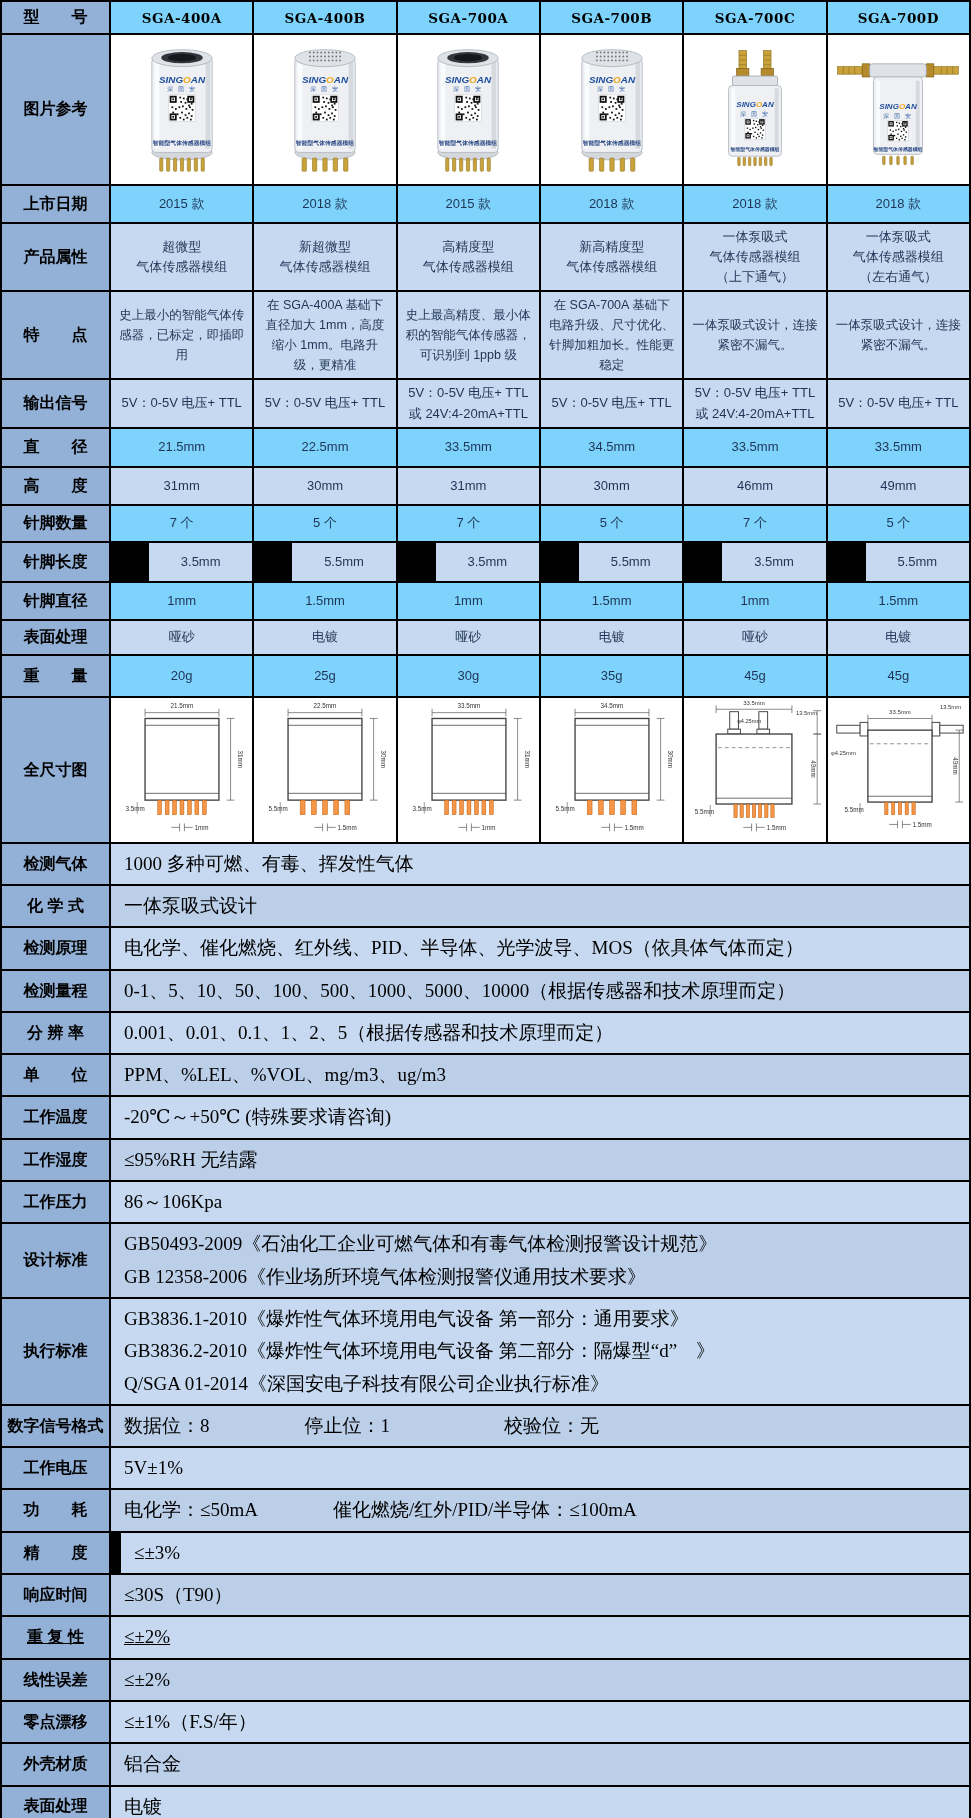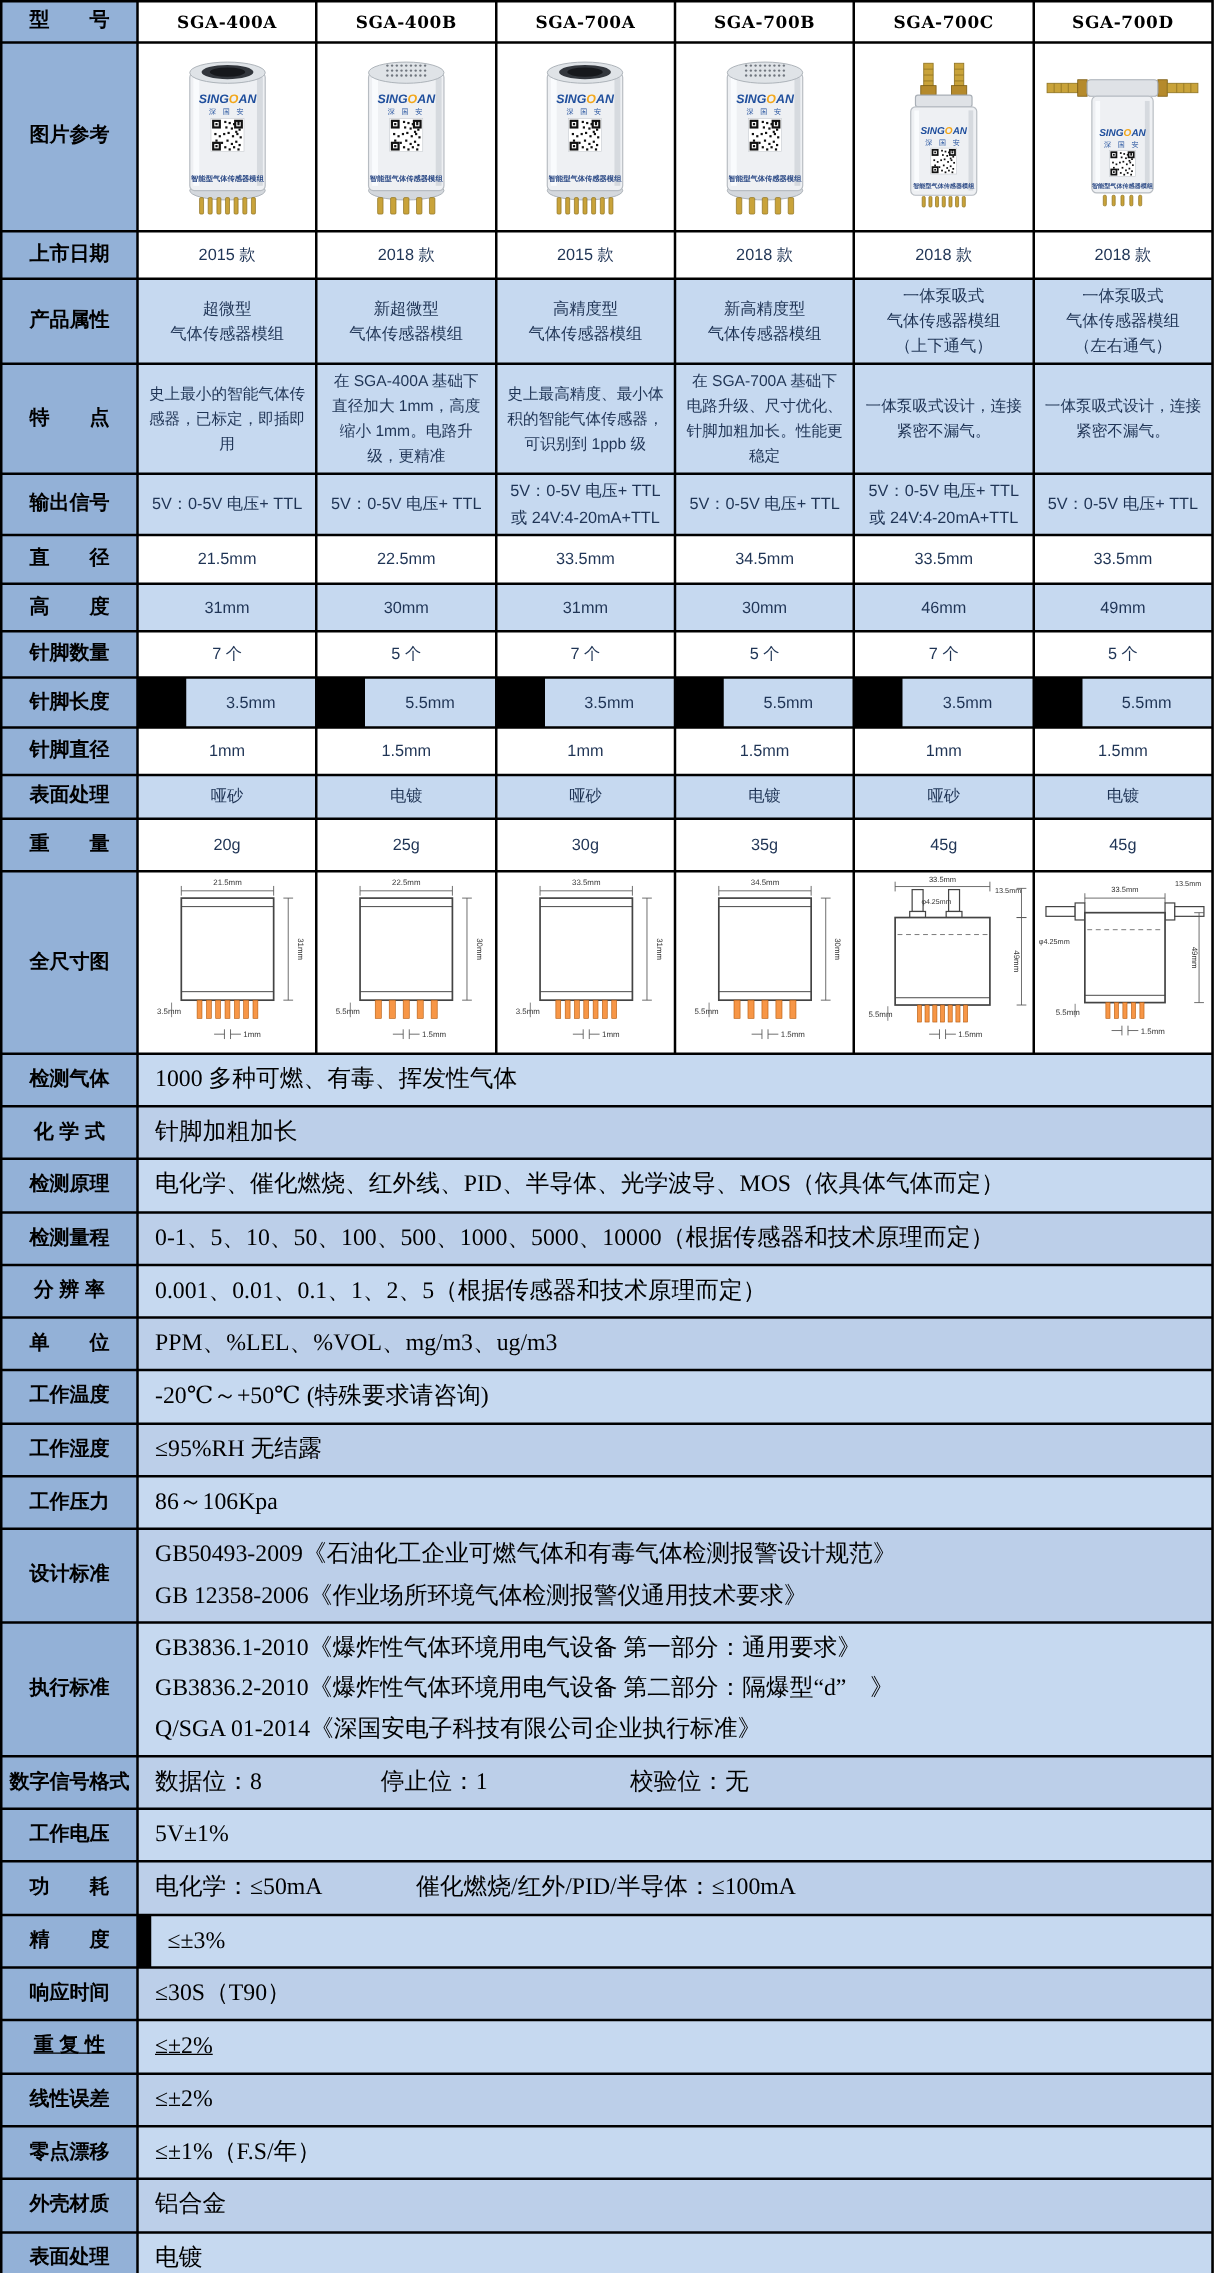--- a/index.html
+++ b/index.html
@@ -5,21 +5,21 @@
   html,body{margin:0;padding:0;background:#fff;}
   body{font-family:"Liberation Sans","DejaVu Sans",sans-serif;}
   #tbl{width:967px;border:2px solid #000;background:#000;}
   .row{display:grid;gap:2px;margin-bottom:2px;}
   #spec-section .row:last-child{margin-bottom:0;}
   .cols7{grid-template-columns:107px repeat(6,1fr);}
   .cols2{grid-template-columns:107px 1fr;}
   .cell{display:flex;align-items:center;justify-content:center;text-align:center;white-space:pre-line;box-sizing:border-box;}
   .label{background:#93b1d7;font-weight:bold;font-size:16px;color:#000;line-height:1.4;padding:2px;}
   .bgA{background:#c6d9f0;}
-  .bgB{background:#ffffff;}
+  .bgB{background:#7dd3fc;}
   .bgC{background:#bccfe9;}
   .white{background:#fff;}
   .val{font-size:13px;color:#1f3455;padding:3px 6px;line-height:1.55;}
   .feat{font-size:12.5px;line-height:1.6;padding:3px 7px;}
   .model{font-family:"DejaVu Serif","Liberation Serif",serif;font-weight:bold;font-size:13.5px;color:#000;letter-spacing:.5px;}
   .fval{justify-content:flex-start;text-align:left;padding:4px 6px 4px 13px;
         font-family:"Liberation Serif","DejaVu Serif",serif;font-size:19px;color:#000;line-height:1.7;}
   svg text{font-family:"Liberation Sans","DejaVu Sans",sans-serif;}
 </style>
 </head>
@@ -705,21 +705,21 @@
           </svg></div>
       </div>
     </div>
   <div id="spec-section">
       <div class="row cols2" style="min-height: 33px;">
         <div class="cell label">检测气体</div>
         <div class="cell bgA fval">1000 多种可燃、有毒、挥发性气体</div>
       </div>
       <div class="row cols2" style="min-height: 38px;">
         <div class="cell label">化 学 式</div>
-        <div class="cell bgC fval">针脚加粗加长</div>
+        <div class="cell bgC fval">一体泵吸式设计</div>
       </div>
       <div class="row cols2" style="min-height: 36px;">
         <div class="cell label">检测原理</div>
         <div class="cell bgA fval">电化学、催化燃烧、红外线、PID、半导体、光学波导、MOS（依具体气体而定）</div>
       </div>
       <div class="row cols2" style="min-height: 38px;">
         <div class="cell label">检测量程</div>
         <div class="cell bgC fval">0-1、5、10、50、100、500、1000、5000、10000（根据传感器和技术原理而定）</div>
       </div>
       <div class="row cols2" style="min-height: 33px;">

